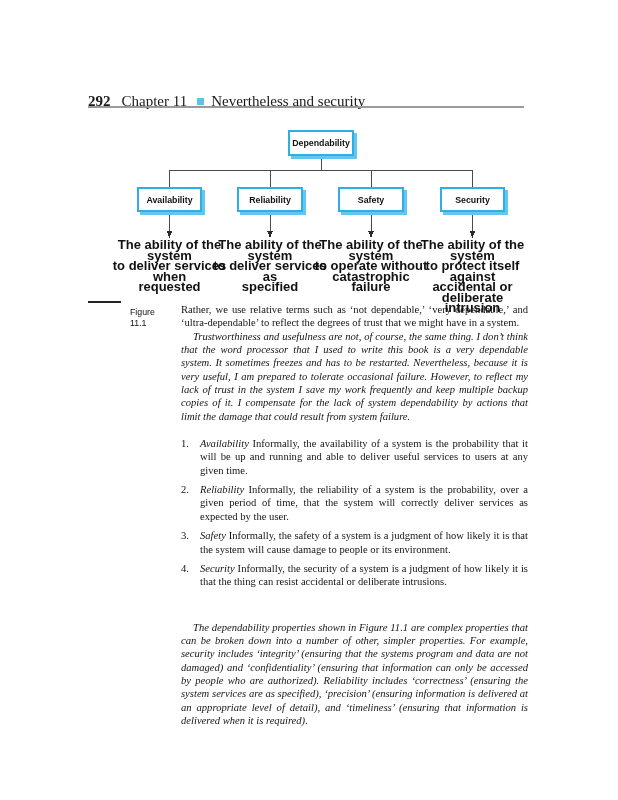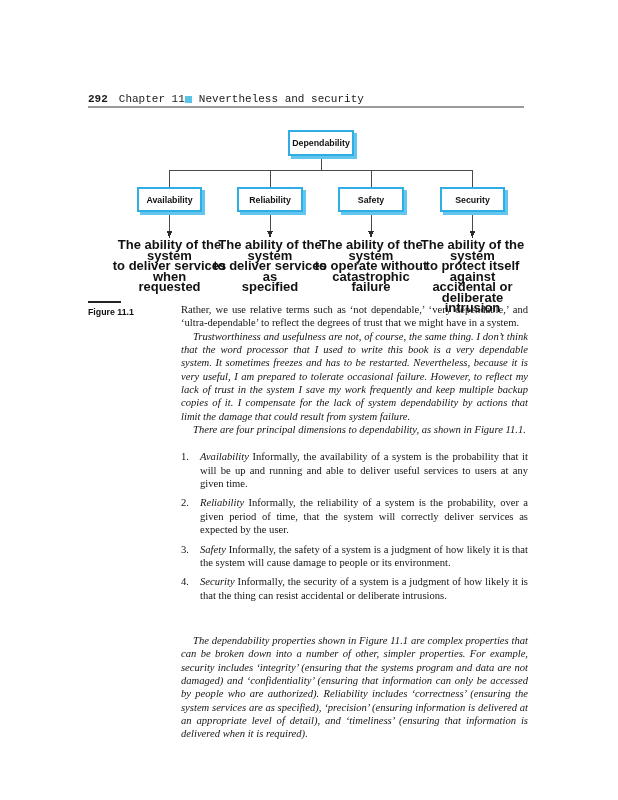--- a/index.html
+++ b/index.html
@@ -9,26 +9,26 @@
     position: relative;
     font-family: "Liberation Serif", serif;
     color: #1a1a1a;
     overflow: hidden;
   }
 
   
   .running-header {
     position: absolute; left: 88px; top: 93px;
     display: flex; align-items: center;
-    font-family: Liberation Mono, monospace;
-    font-size: 11px; color: #1a1a1a;
+    font-family: Liberation Serif, serif;
+    font-size: 15px; color: #1a1a1a;
     white-space: nowrap;
   }
   .page-num { font-weight: bold; margin-right: 11px; }
-  .chapter  { margin-right: 0; }
+  .chapter  { margin-right: 10px; }
   .hdr-square {
     width: 7px; height: 7px; margin-right: 7px;
     display: inline-block;
   }
   .header-rule {
     position: absolute; left: 88px; top: 106px;
     width: 436px; height: 2px; background: #9a9a9a;
   }
 
   
@@ -60,21 +60,21 @@
   .ddesc-2 { left: 314px; width: 114px; }
   .ddesc-3 { left: 415px; width: 115px; }
 
   
   .fig-caption {
     position: absolute; left: 88px; top: 301px; width: 70px;
     font-family: "Liberation Sans", sans-serif;
     font-size: 8.8px; line-height: 11px; color: #111;
   }
   .caption-rule { width: 33px; height: 2px; background: #222; margin-bottom: 4px; }
-  .fig-label { font-weight: bold; }
+  .fig-label { font-weight: normal; margin-left: 42px; }
   .fig-text { white-space: pre-line; }
 
   
   .body-col {
     position: absolute; left: 181px; top: 303px; width: 347px;
     font-size: 10.6px; line-height: 13.35px;
     text-align: justify; color: #141414;
   }
   .para { text-align: justify; }
   .indent { text-indent: 12px; font-style: italic; }
@@ -148,21 +148,20 @@
 intrusion</div>
 
 <div class="fig-caption">
   <div class="caption-rule"></div>
   <div class="fig-label">Figure 11.1</div>
 </div>
 
 <div class="body-col">
   <p class="para">Rather, we use relative terms such as ‘not dependable,’ ‘very dependable,’ and ‘ultra-dependable’ to reflect the degrees of trust that we might have in a system.</p>
   <p class="para indent">Trustworthiness and usefulness are not, of course, the same thing. I don’t think that the word processor that I used to write this book is a very dependable system. It sometimes freezes and has to be restarted. Nevertheless, because it is very useful, I am prepared to tolerate occasional failure. However, to reflect my lack of trust in the system I save my work frequently and keep multiple backup copies of it. I compensate for the lack of system dependability by actions that limit the damage that could result from system failure.</p>
-  <p class="para indent">There are four principal dimensions to dependability, as shown in Figure 11.1.</p>
 
   <div class="num-list">
     <div class="li">
       <span class="li-num">1.</span><span class="li-term">Availability</span><span> Informally, the availability of a system is the probability that it will be up and running and able to deliver useful services to users at any given time.</span>
     </div>
     <div class="li">
       <span class="li-num">2.</span><span class="li-term">Reliability</span><span> Informally, the reliability of a system is the probability, over a given period of time, that the system will correctly deliver services as expected by the user.</span>
     </div>
     <div class="li">
       <span class="li-num">3.</span><span class="li-term">Safety</span><span> Informally, the safety of a system is a judgment of how likely it is that the system will cause damage to people or its environment.</span>

